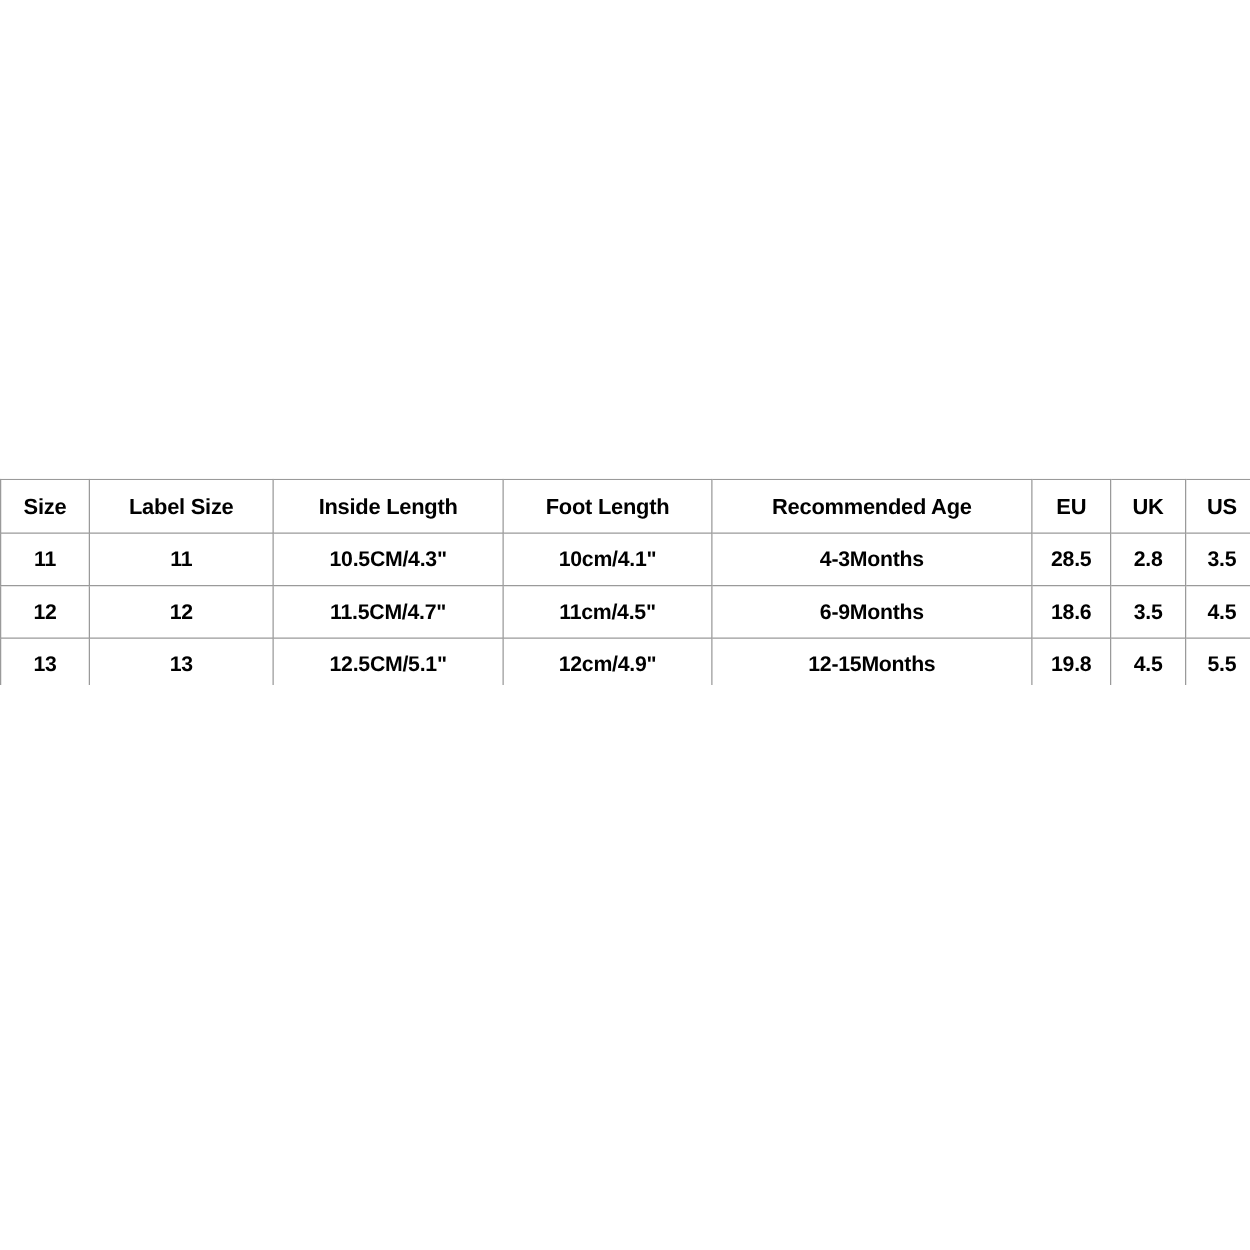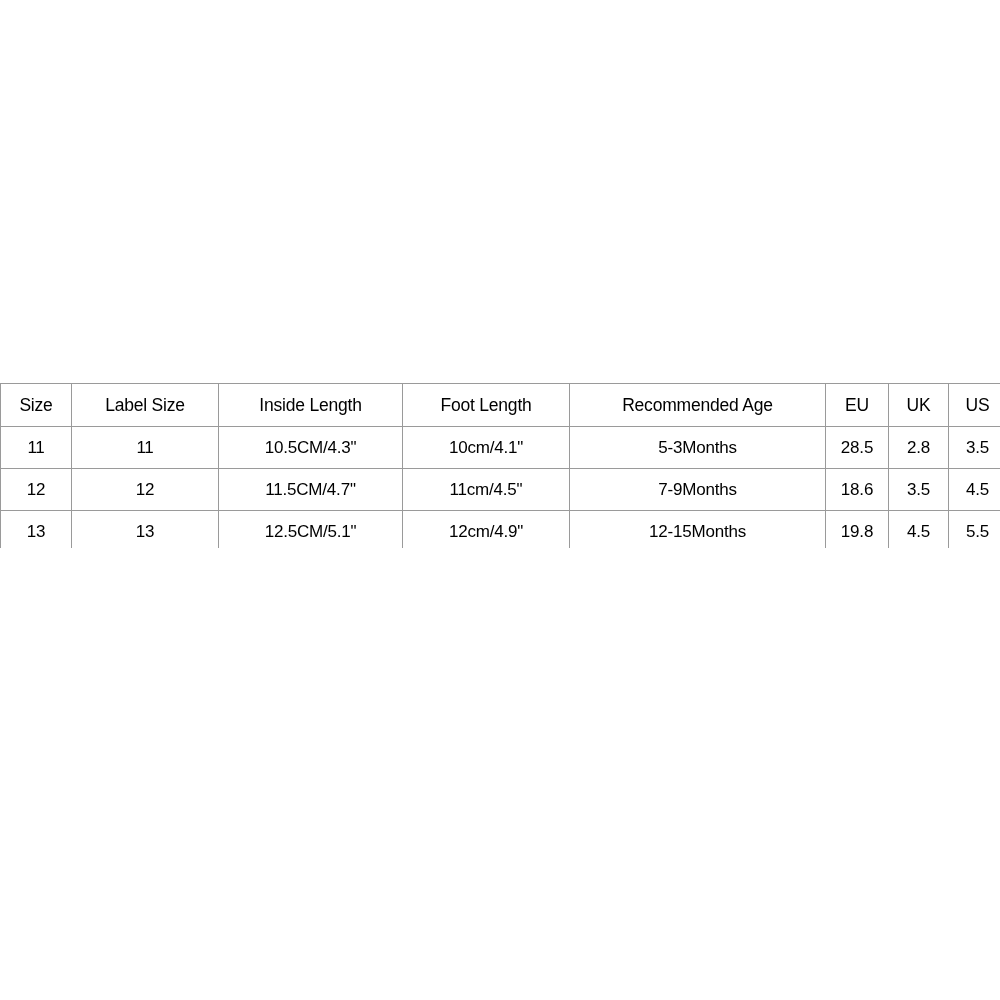--- a/index.html
+++ b/index.html
@@ -30,21 +30,21 @@
     width: 1006px;
     background: #ffffff;
   }
 
   table.size-chart td,
   table.size-chart th {
     border: 1px solid #9a9a9a;
     text-align: center;
     vertical-align: middle;
     color: #000000;
-    font-weight: normal;
+    font-weight: bold;
     font-family: "Liberation Sans", sans-serif;
     letter-spacing: -0.2px;
     padding: 0;
     white-space: nowrap;
   }
 
   table.size-chart thead th {
     height: 42px;
     font-size: 17.5px;
   }
@@ -90,31 +90,31 @@
         <th>UK</th>
         <th>US</th>
       </tr>
     </thead>
     <tbody>
       <tr>
         <td>11</td>
         <td>11</td>
         <td>10.5CM/4.3"</td>
         <td>10cm/4.1"</td>
-        <td>5-3Months</td>
+        <td>4-3Months</td>
         <td>28.5</td>
         <td>2.8</td>
         <td>3.5</td>
       </tr>
       <tr>
         <td>12</td>
         <td>12</td>
         <td>11.5CM/4.7"</td>
         <td>11cm/4.5"</td>
-        <td>7-9Months</td>
+        <td>6-9Months</td>
         <td>18.6</td>
         <td>3.5</td>
         <td>4.5</td>
       </tr>
       <tr>
         <td>13</td>
         <td>13</td>
         <td>12.5CM/5.1"</td>
         <td>12cm/4.9"</td>
         <td>12-15Months</td>

